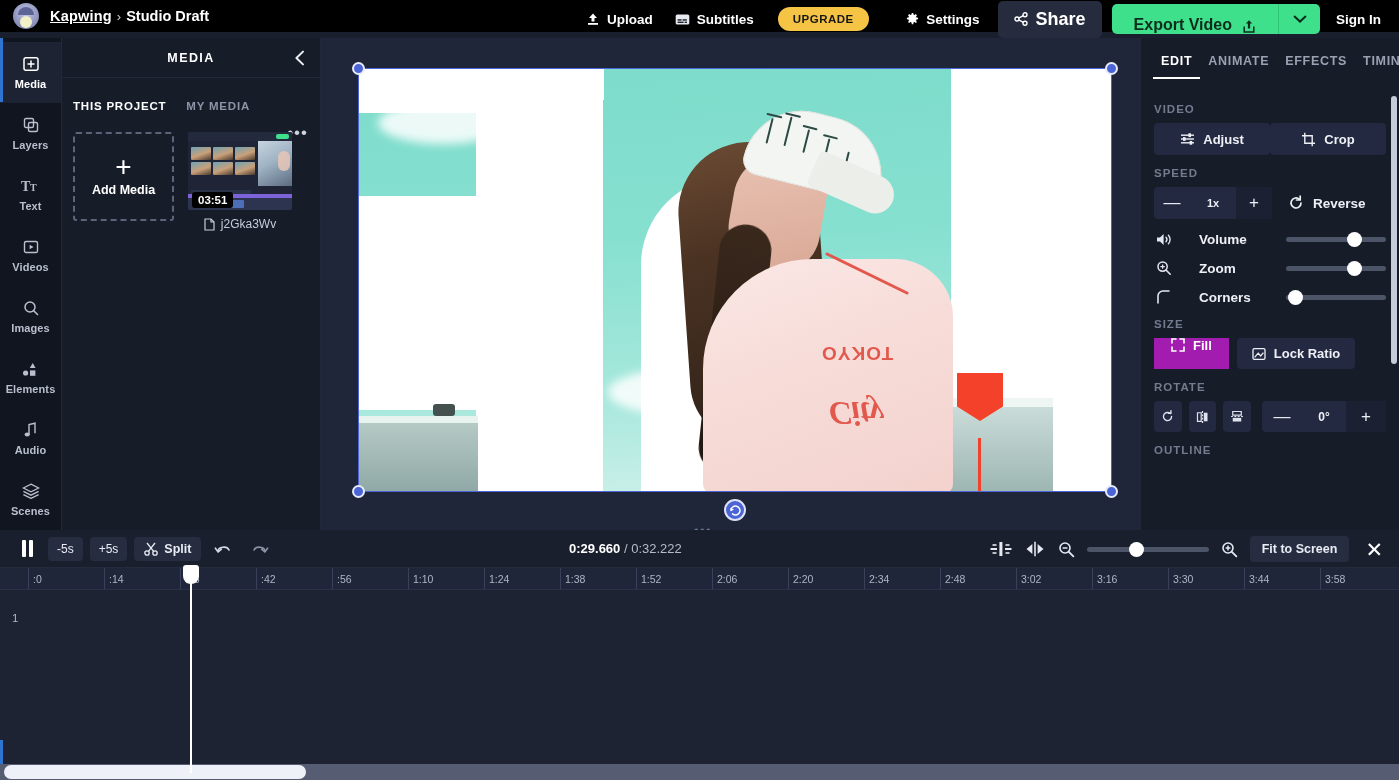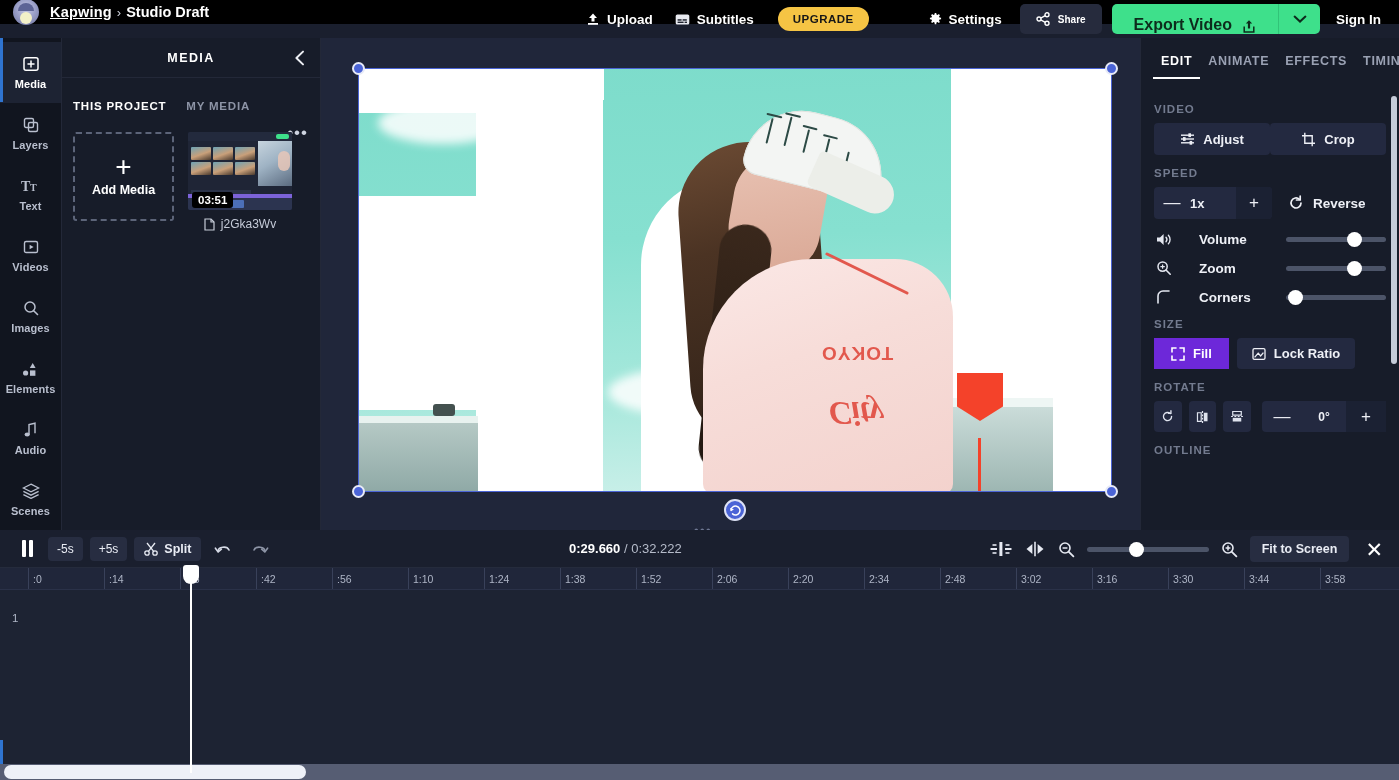--- a/index.html
+++ b/index.html
@@ -6,21 +6,21 @@
   html, body {
     width: 1399px; height: 780px;
     background: #1a1f2e;
     font-family: "Liberation Sans", sans-serif;
     overflow: hidden;
   }
   #app { position: relative; width: 1399px; height: 780px; background: #1a1f2e; }
 
   
   .topbar {
-    position: absolute; left: 0; top: 0; width: 1399px; height: 24px;
+    position: absolute; left: 0; top: 0; width: 1399px; height: 32px;
     background: #000000; display: flex; align-items: center;
   }
   .logo-avatar {
     width: 26px; height: 26px; border-radius: 50%; margin-left: 13px;
     background: radial-gradient(circle at 50% 38%, #c9cbe8 0%, #9ba0c8 45%, #6d73a0 100%);
     position: relative; overflow: hidden; flex: none;
   }
   .logo-avatar::after {
     content:""; position:absolute; left:7px; top:13px; width:12px; height:12px;
     border-radius:50%; background:#f2f0c8;
@@ -47,21 +47,21 @@
     letter-spacing: .5px; padding: 6px 15px; border-radius: 14px; cursor: pointer;
     margin-left: 13px;
   }
   .top-right { position: absolute; right: 0; top: 0; height: 38px; display: flex; align-items: center; }
   .settings-item {
     display:flex; align-items:center; gap:7px; color:#fff; font-size:13.5px;
     font-weight:bold; cursor:pointer; padding: 6px 10px;
   }
   .share-btn {
     display:flex; align-items:center; gap:8px; background:#262b3d; color:#fff;
-    font-size:10px; font-weight:bold; border-radius:5px; padding: 8px 16px;
+    font-size:18px; font-weight:bold; border-radius:5px; padding: 8px 16px;
     margin-left: 8px; cursor:pointer;
   }
   .export-group { display:flex; margin-left: 10px; height: 30px; }
   .export-btn {
     display:flex; align-items:flex-end; gap:10px; background:#3ee08b; color:#0d2b1c;
     font-size:16px; font-weight:bold; padding: 0 22px; border-radius: 5px 0 0 5px;
     cursor:pointer; height: 30px;
   }
   .export-caret {
     background:#3ee08b; color:#0d2b1c; width:42px; border-radius:0 5px 5px 0;
@@ -254,30 +254,30 @@
   .btn-row { display:flex; }
   .pbtn {
     flex:1; background:#232940; color:#eef0f6; font-size:13px; font-weight:bold;
     height: 32px; border-radius:4px; display:flex; align-items:center;
     justify-content:center; gap:8px; cursor:pointer;
   }
   .speed-row { display:flex; align-items:center; gap:16px; }
   .stepper { display:flex; align-items:center; background:#232940; border-radius:4px; overflow:hidden; height:32px; }
   .step-btn { width:36px; height:32px; display:flex; align-items:center; justify-content:center; color:#eef0f6; font-size:17px; cursor:pointer; }
   .step-btn.dark { background:#1b2133; }
-  .step-val { width:46px; text-align:left; color:#eef0f6; font-size:13px; font-weight:bold; }
+  .step-val { width:46px; text-align:center; color:#eef0f6; font-size:11px; font-weight:bold; }
   .rev { display:flex; align-items:center; gap:9px; color:#eef0f6; font-size:13.5px; font-weight:bold; cursor:pointer; }
   .slider-row { display:flex; align-items:center; gap:25px; margin: 13px 0; }
   .sr-ico { width:20px; color:#e3e6ef; display:flex; align-items:center; justify-content:center; }
   .sr-label { color:#eef0f6; font-size:13.5px; font-weight:bold; width:62px; }
   .track { position:relative; flex:1; height:5px; background:#4c5468; border-radius:3px; cursor:pointer; }
   .knob { position:absolute; top:-5px; width:15px; height:15px; border-radius:50%; background:#ffffff; cursor:pointer; }
   .fill-btn {
-    background:#6d28d9; color:#ffffff; font-size:13px; font-weight:bold; height:31px;
-    border-radius:0; display:flex; align-items:center; justify-content:center; gap:8px;
+    background:#a21caf; color:#ffffff; font-size:13px; font-weight:bold; height:31px;
+    border-radius:0; display:flex; align-items:flex-start; justify-content:center; gap:8px;
     padding: 0 17px; cursor:pointer;
   }
   .lock-btn {
     background:#232940; color:#eef0f6; font-size:13px; font-weight:bold; height:31px;
     border-radius:4px; display:flex; align-items:center; justify-content:center; gap:8px;
     padding: 0 15px; cursor:pointer;
   }
   .rot-row { display:flex; gap:7px; align-items:center; }
   .rot-btn {
     width:33px; height:31px; background:#232940; border-radius:4px; display:flex;

